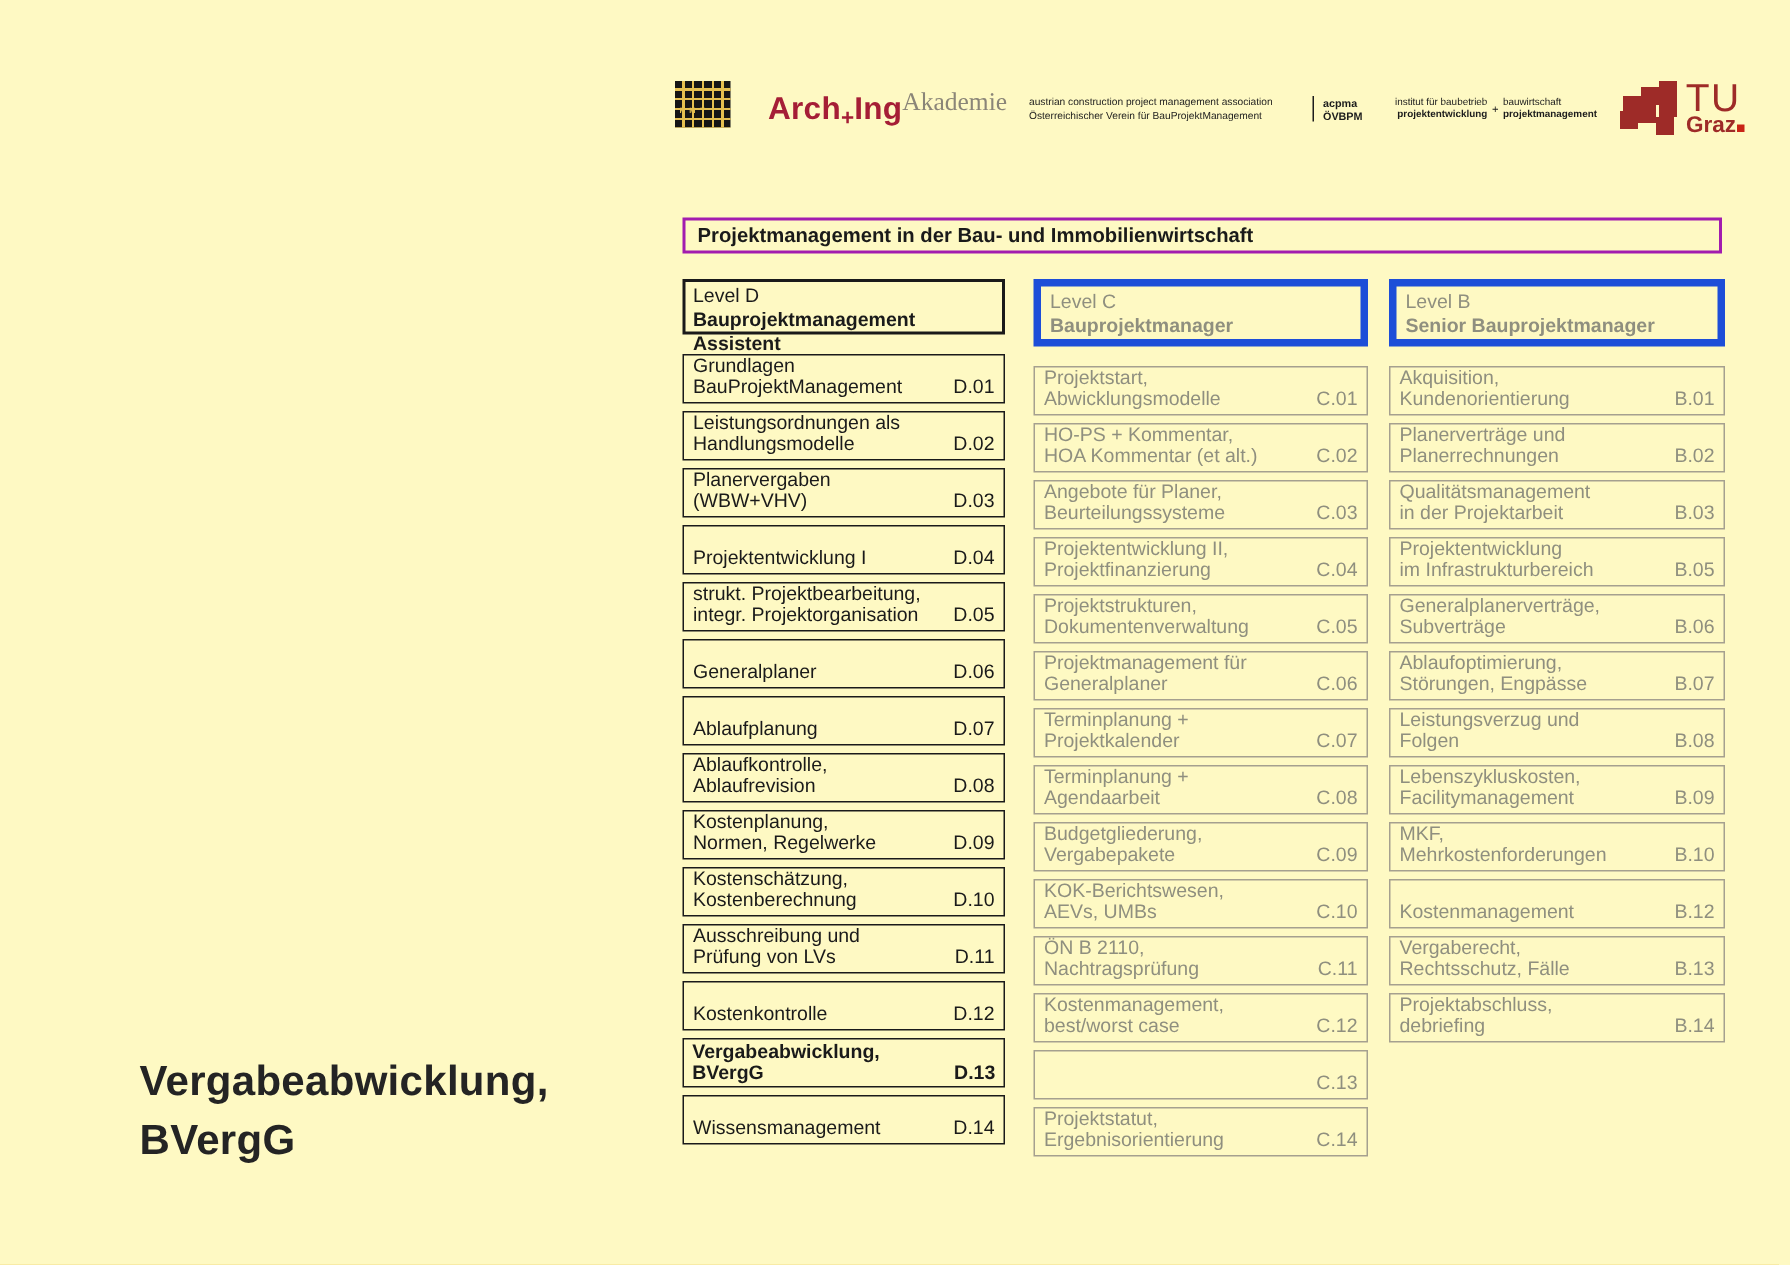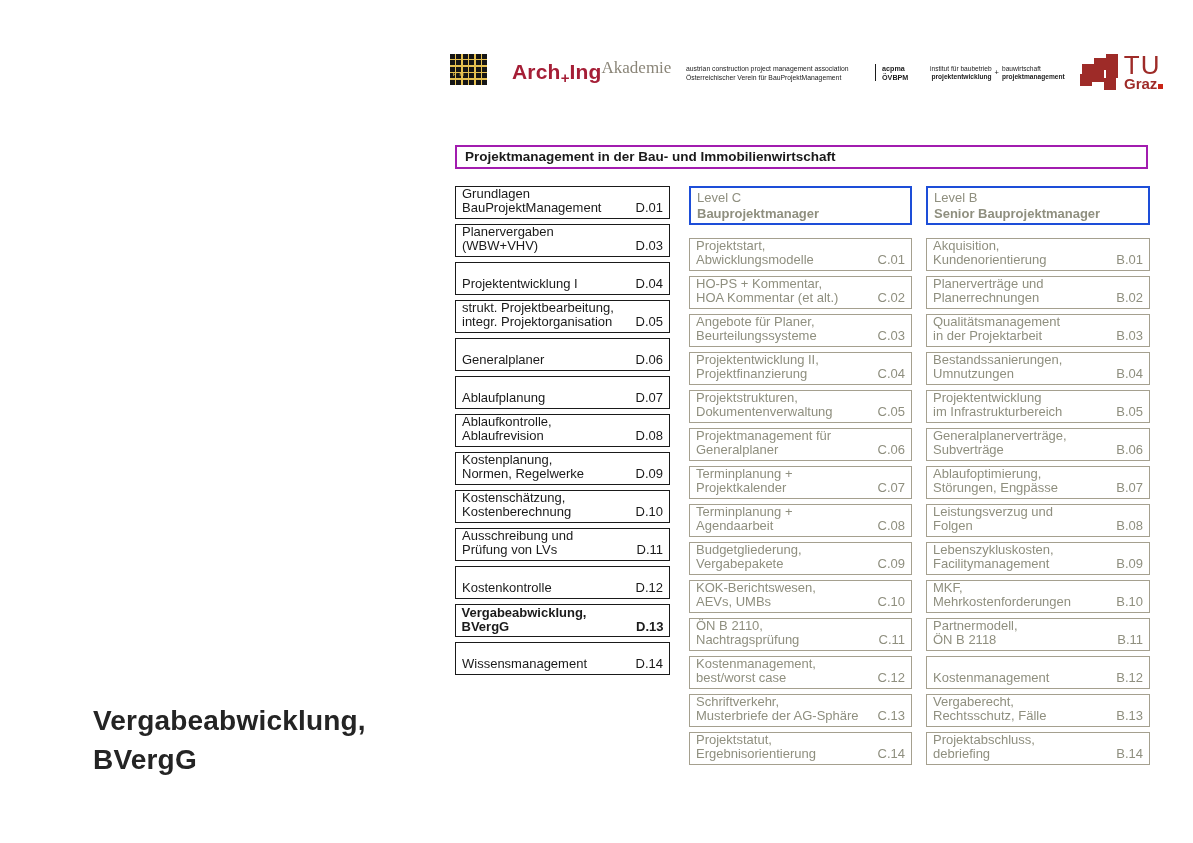--- a/index.html
+++ b/index.html
@@ -1,17 +1,17 @@
 <!DOCTYPE html>
 <html><head>
 <meta charset="utf-8">
 <style>
   html,body{margin:0;padding:0;}
   body{font-family:"Liberation Sans", sans-serif; background:#e5c050;}
-  .page{position:relative; width:1193px; height:843px; background:#ffffff; overflow:hidden;}
+  .page{position:relative; width:1193px; height:843px; background:#fef9c3; overflow:hidden;}
 
   
   .logos{position:absolute; left:450px; top:52px; width:710px; height:48px;}
   .pmt-logo{position:absolute; left:0; top:2px; width:37px; height:31px;
     background-image:
       repeating-linear-gradient(to right, transparent 0 5px, #e5c050 5px 6.5px),
       repeating-linear-gradient(to bottom, transparent 0 5px, #e5c050 5px 6.5px),
       linear-gradient(#151515,#151515);}
   .pmt-letters{position:absolute; left:3px; bottom:8px; color:#e5c050; font-size:5px; font-weight:bold; letter-spacing:3.2px;}
 
@@ -42,21 +42,21 @@
   .title-bar{position:absolute; left:455px; top:145px; width:681px; height:20px;
     border:2px solid #a21caf; padding-left:8px; line-height:20px;
     font-size:13.5px; font-weight:bold; color:#1a1a1a;}
 
   
   .grid{position:absolute; left:455px; top:186px; display:flex;}
   .col{width:215px;}
   .col:nth-child(2){margin-left:19px; width:223px;}
   .col:nth-child(3){margin-left:14px; width:224px;border-radius:19px;}
 
-  .col-header{height:31px; padding:2px 6px; border:2px solid #1d4ed8; color:#8f8f7f;
+  .col-header{height:31px; padding:2px 6px; border:5px solid #1d4ed8; color:#8f8f7f;
     font-size:13px; line-height:16px; margin-bottom:13px;}
   .col.active .col-header{border:2px solid #1a1a1a; color:#1a1a1a; padding:1px 5px;}
   .col-header .sub{font-weight:bold;}
 
   .col-list{display:flex; flex-direction:column; gap:5px;}
   .box{box-sizing:border-box; height:33px; border:1px solid #a5a08f; color:#8f8f7f;
     display:flex; align-items:flex-end; justify-content:space-between;
     padding:2px 6px 3px 6px; font-size:13px; line-height:14px;}
   .col.active .box{border-color:#1a1a1a; color:#1a1a1a;}
   .box .box-code{margin-left:auto; white-space:nowrap; padding-left:4px;text-align:right;}
@@ -104,27 +104,38 @@
         <div class="tu">TU</div>
         <div class="graz"><span>Graz</span><span class="red-sq"></span></div>
       </div>
     </div>
   </header>
 
   <div class="title-bar">Projektmanagement in der Bau- und Immobilienwirtschaft</div>
 
   <div class="grid">
       <div class="col active">
+        <div class="col-header">
+          <div class="lvl">Level D</div>
+          <div class="sub">Bauprojektmanagement Assistent</div>
+        </div>
         <div class="col-list">
           <div class="box">
             <div class="box-title">
               <div>Grundlagen</div>
               <div>BauProjektManagement</div>
             </div>
             <div class="box-code">D.01</div>
+          </div>
+          <div class="box">
+            <div class="box-title">
+              <div>Leistungsordnungen als</div>
+              <div>Handlungsmodelle</div>
+            </div>
+            <div class="box-code">D.02</div>
           </div>
           <div class="box">
             <div class="box-title">
               <div>Planervergaben</div>
               <div>(WBW+VHV)</div>
             </div>
             <div class="box-code">D.03</div>
           </div>
           <div class="box">
             <div class="box-title">
@@ -289,24 +300,20 @@
             <div class="box-code">C.11</div>
           </div>
           <div class="box">
             <div class="box-title">
               <div>Kostenmanagement,</div>
               <div>best/worst case</div>
             </div>
             <div class="box-code">C.12</div>
           </div>
           <div class="box">
-            <div class="box-title">
-              <div>Schriftverkehr,</div>
-              <div>Musterbriefe der AG-Sphäre</div>
-            </div>
             <div class="box-code">C.13</div>
           </div>
           <div class="box">
             <div class="box-title">
               <div>Projektstatut,</div>
               <div>Ergebnisorientierung</div>
             </div>
             <div class="box-code">C.14</div>
           </div>
         </div>
@@ -333,27 +340,20 @@
           </div>
           <div class="box">
             <div class="box-title">
               <div>Qualitätsmanagement</div>
               <div>in der Projektarbeit</div>
             </div>
             <div class="box-code">B.03</div>
           </div>
           <div class="box">
             <div class="box-title">
-              <div>Bestandssanierungen,</div>
-              <div>Umnutzungen</div>
-            </div>
-            <div class="box-code">B.04</div>
-          </div>
-          <div class="box">
-            <div class="box-title">
               <div>Projektentwicklung</div>
               <div>im Infrastrukturbereich</div>
             </div>
             <div class="box-code">B.05</div>
           </div>
           <div class="box">
             <div class="box-title">
               <div>Generalplanerverträge,</div>
               <div>Subverträge</div>
             </div>
@@ -379,27 +379,20 @@
               <div>Facilitymanagement</div>
             </div>
             <div class="box-code">B.09</div>
           </div>
           <div class="box">
             <div class="box-title">
               <div>MKF,</div>
               <div>Mehrkostenforderungen</div>
             </div>
             <div class="box-code">B.10</div>
-          </div>
-          <div class="box">
-            <div class="box-title">
-              <div>Partnermodell,</div>
-              <div>ÖN B 2118</div>
-            </div>
-            <div class="box-code">B.11</div>
           </div>
           <div class="box">
             <div class="box-title">
               <div>Kostenmanagement</div>
               <div></div>
             </div>
             <div class="box-code">B.12</div>
           </div>
           <div class="box">
             <div class="box-title">

